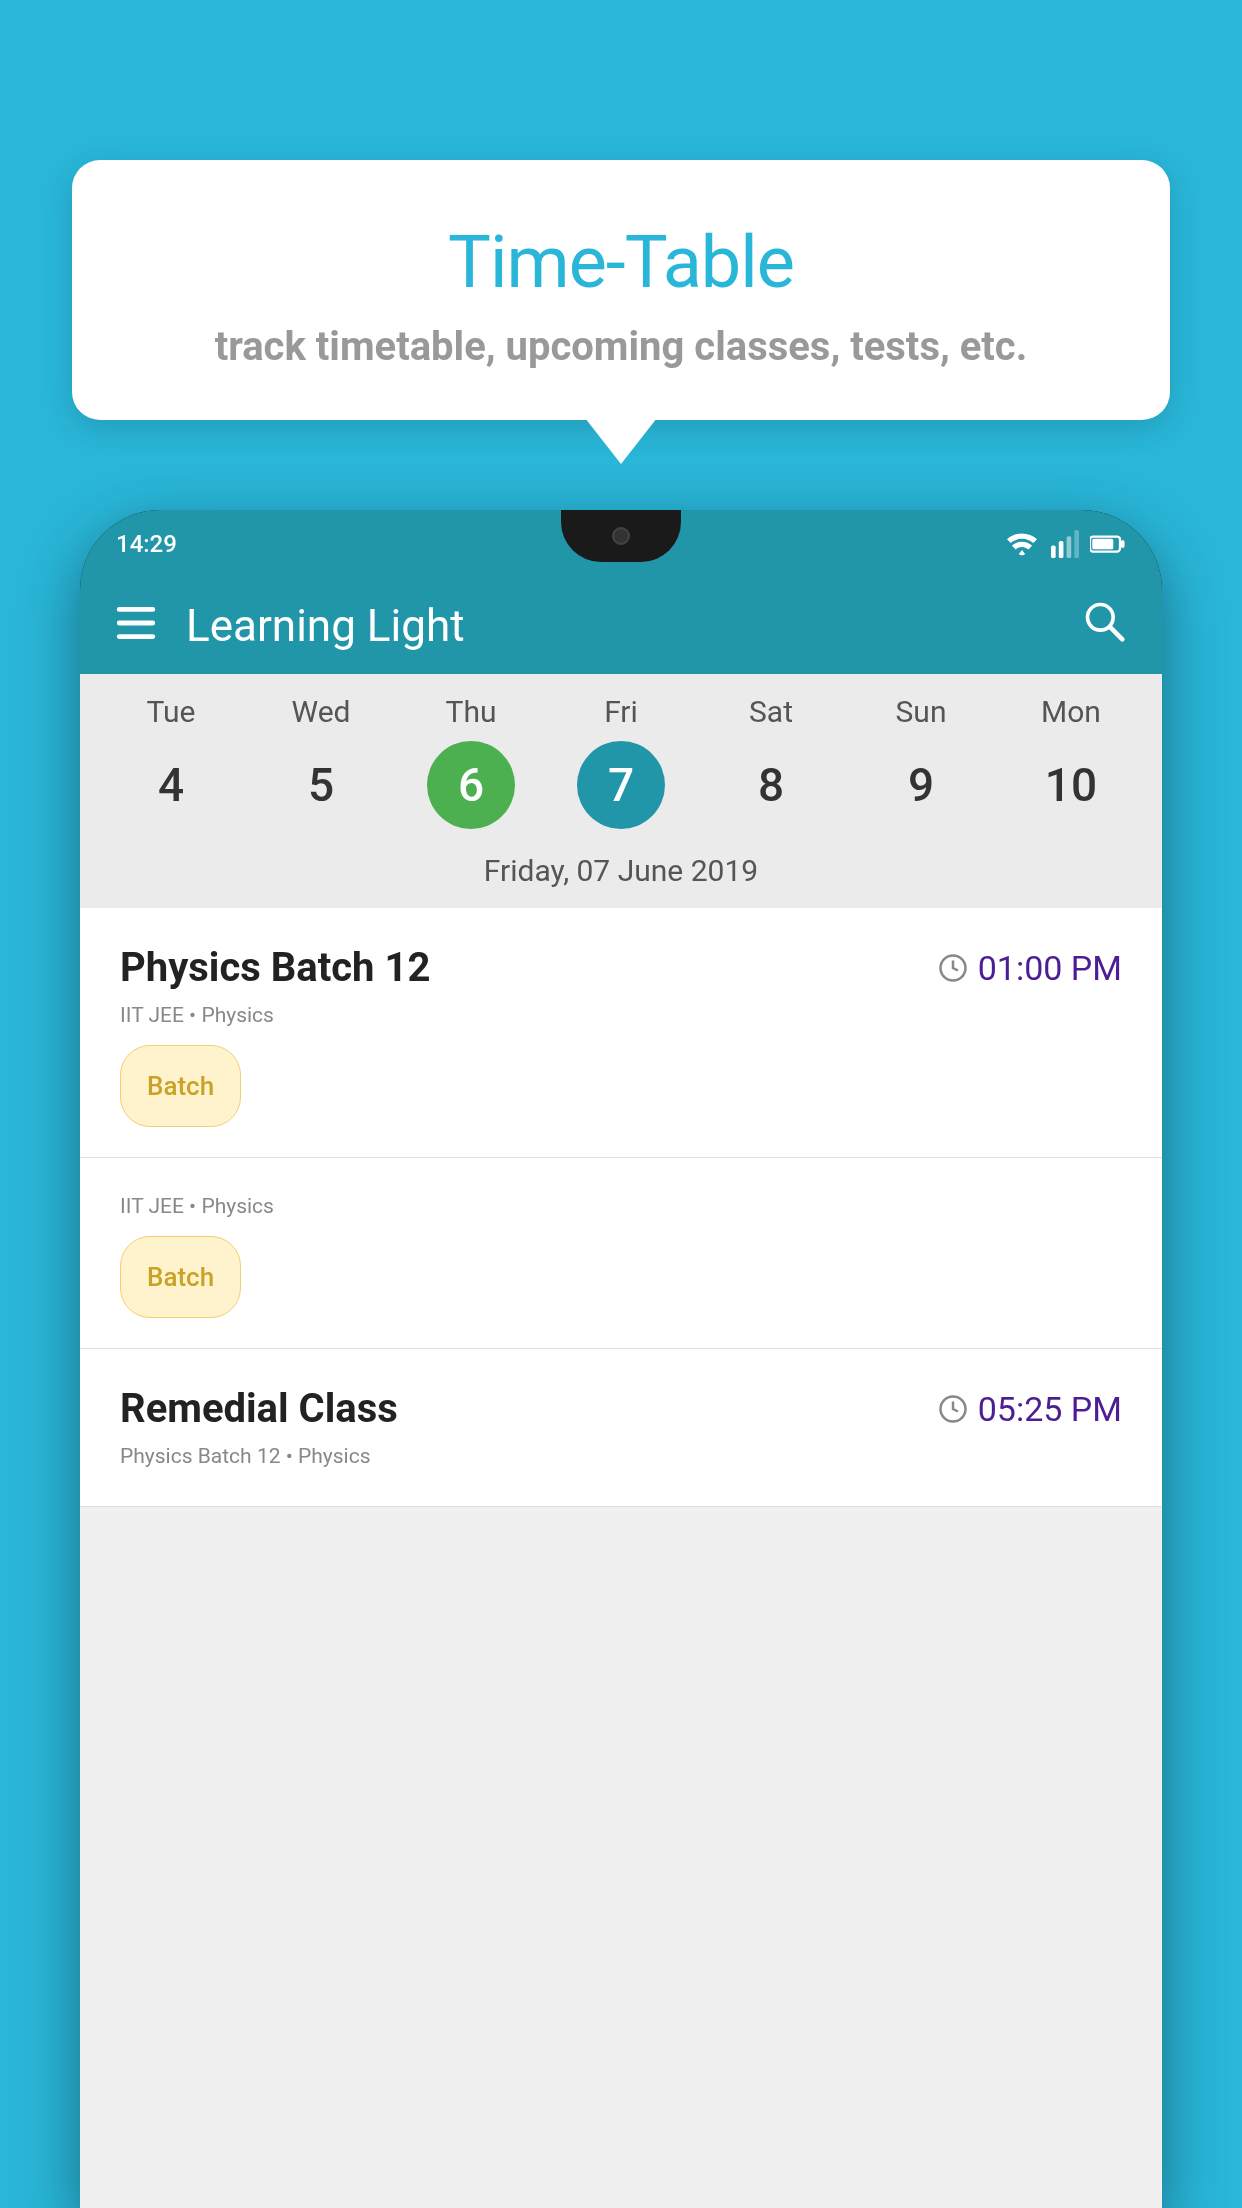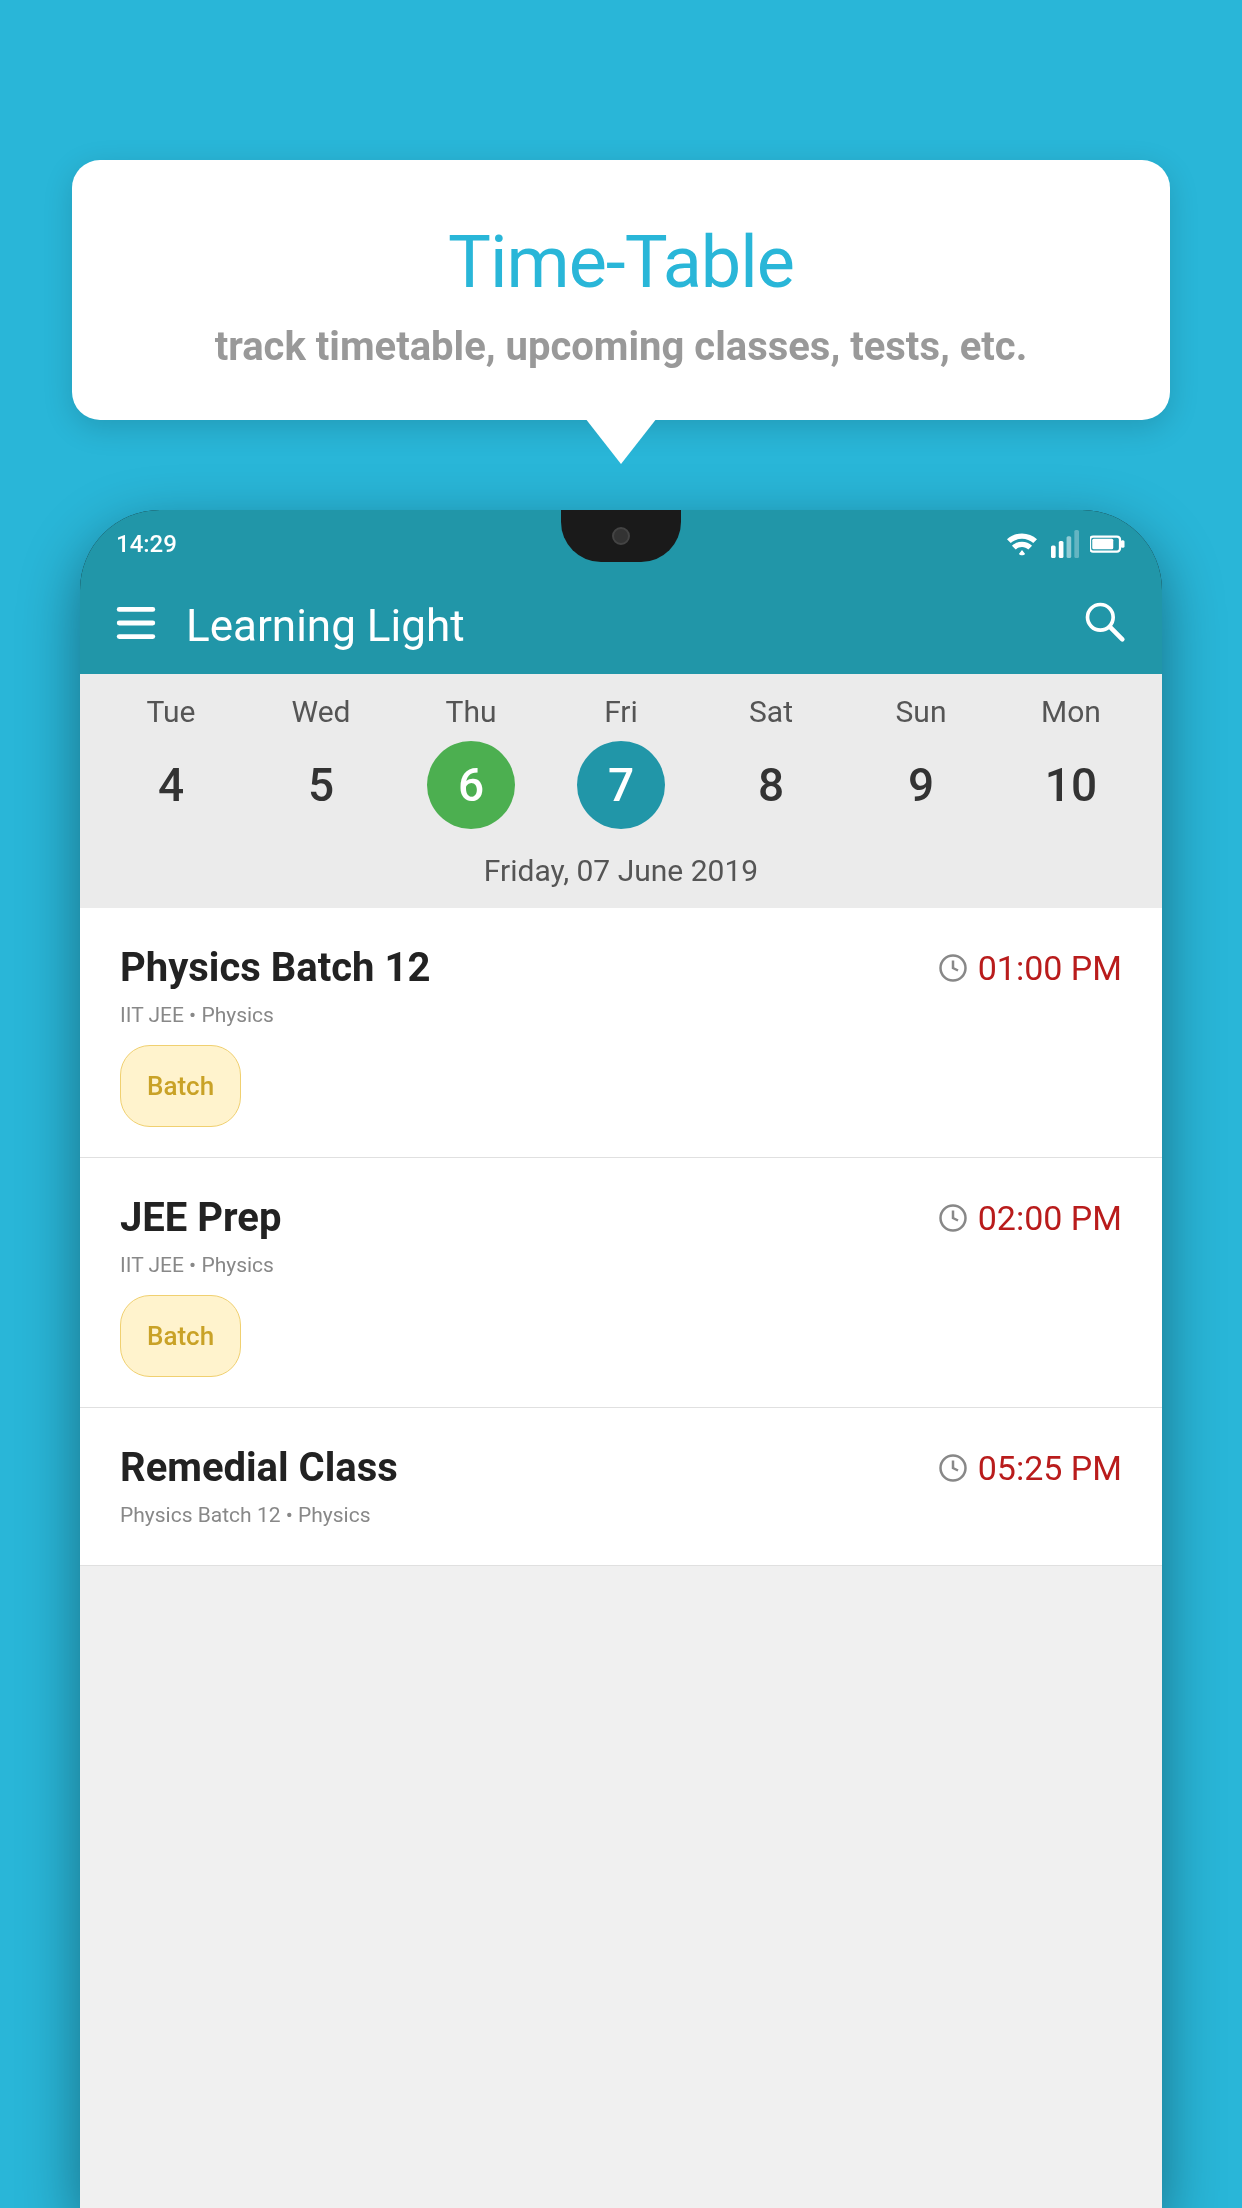--- a/index.html
+++ b/index.html
@@ -228,21 +228,21 @@
       font-size: 40px;
       font-weight: 700;
       color: #222;
     }
 
     .schedule-time {
       display: flex;
       align-items: center;
       gap: 10px;
       font-size: 34px;
-      color: #b91c1c;
+      color: #4c1d95;
     }
 
     .schedule-meta {
       font-size: 21px;
       color: #888;
       margin-bottom: 18px;
     }
 
     .batch-badge {
       display: inline-block;
@@ -352,27 +352,21 @@
     </div>
 
     <div class="schedule-list" id="schedule-list">
         <div class="schedule-item"><div class="schedule-item-header">
             <div class="schedule-name">Physics Batch 12</div>
             <div class="schedule-time"><svg width="30" height="30" viewBox="0 0 24 24" fill="none" stroke="#888" stroke-width="2">
                 <circle cx="12" cy="12" r="10"></circle>
                 <polyline points="12 6 12 12 16 14"></polyline>
               </svg> 01:00 PM</div>
           </div><div class="schedule-meta">IIT JEE • Physics</div><span class="batch-badge">Batch</span></div>
-        <div class="schedule-item"><div class="schedule-item-header">
-            <div class="schedule-name">JEE Prep</div>
-            <div class="schedule-time"><svg width="30" height="30" viewBox="0 0 24 24" fill="none" stroke="#888" stroke-width="2">
-                <circle cx="12" cy="12" r="10"></circle>
-                <polyline points="12 6 12 12 16 14"></polyline>
-              </svg> 02:00 PM</div>
-          </div><div class="schedule-meta">IIT JEE • Physics</div><span class="batch-badge">Batch</span></div>
+        <div class="schedule-item"><div class="schedule-meta">IIT JEE • Physics</div><span class="batch-badge">Batch</span></div>
         <div class="schedule-item partial">
           <div class="schedule-item-header">
             <div class="schedule-name">Remedial Class</div>
             <div class="schedule-time"><svg width="30" height="30" viewBox="0 0 24 24" fill="none" stroke="#888" stroke-width="2">
                 <circle cx="12" cy="12" r="10"></circle>
                 <polyline points="12 6 12 12 16 14"></polyline>
               </svg> 05:25 PM</div>
           </div>
           <div class="schedule-meta">Physics Batch 12 • Physics</div>
         </div>

